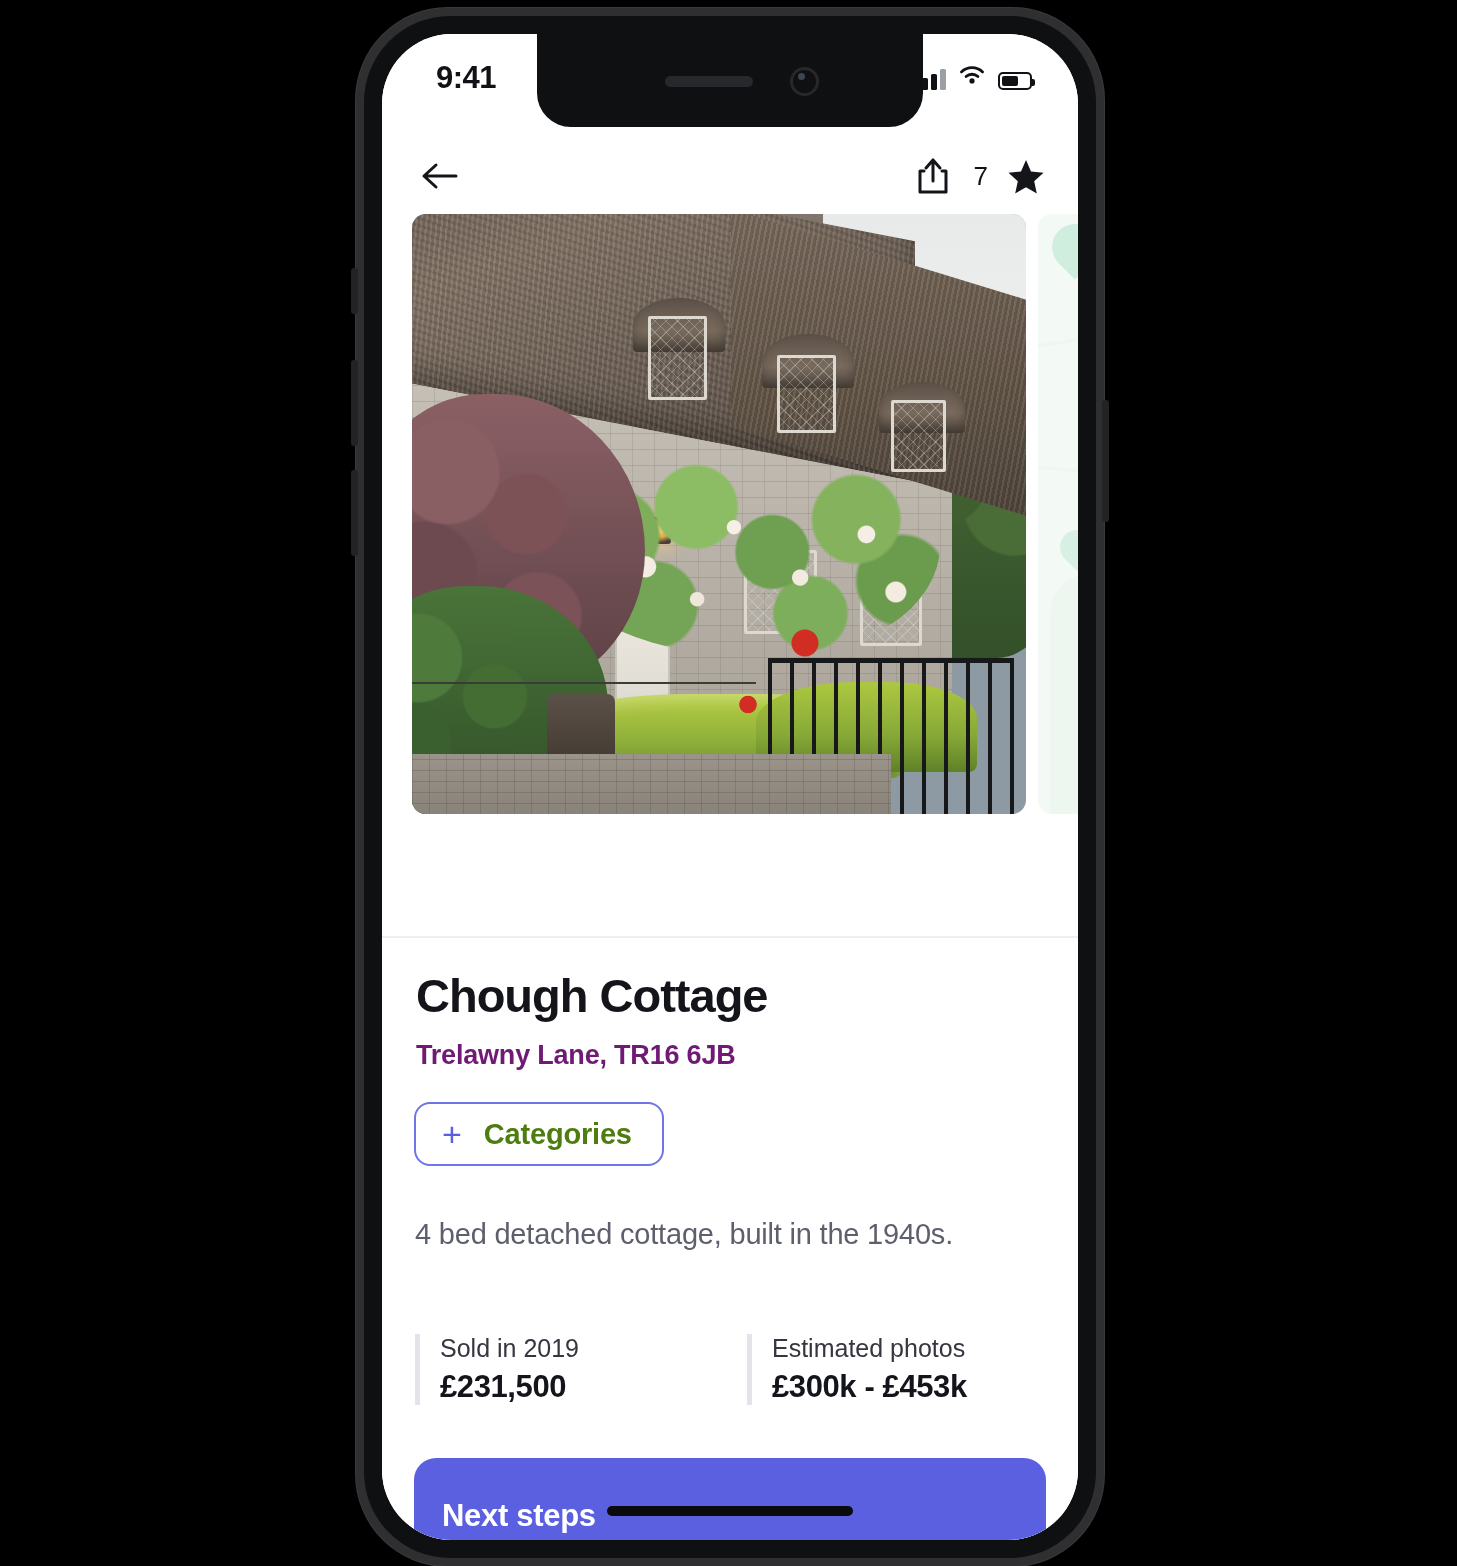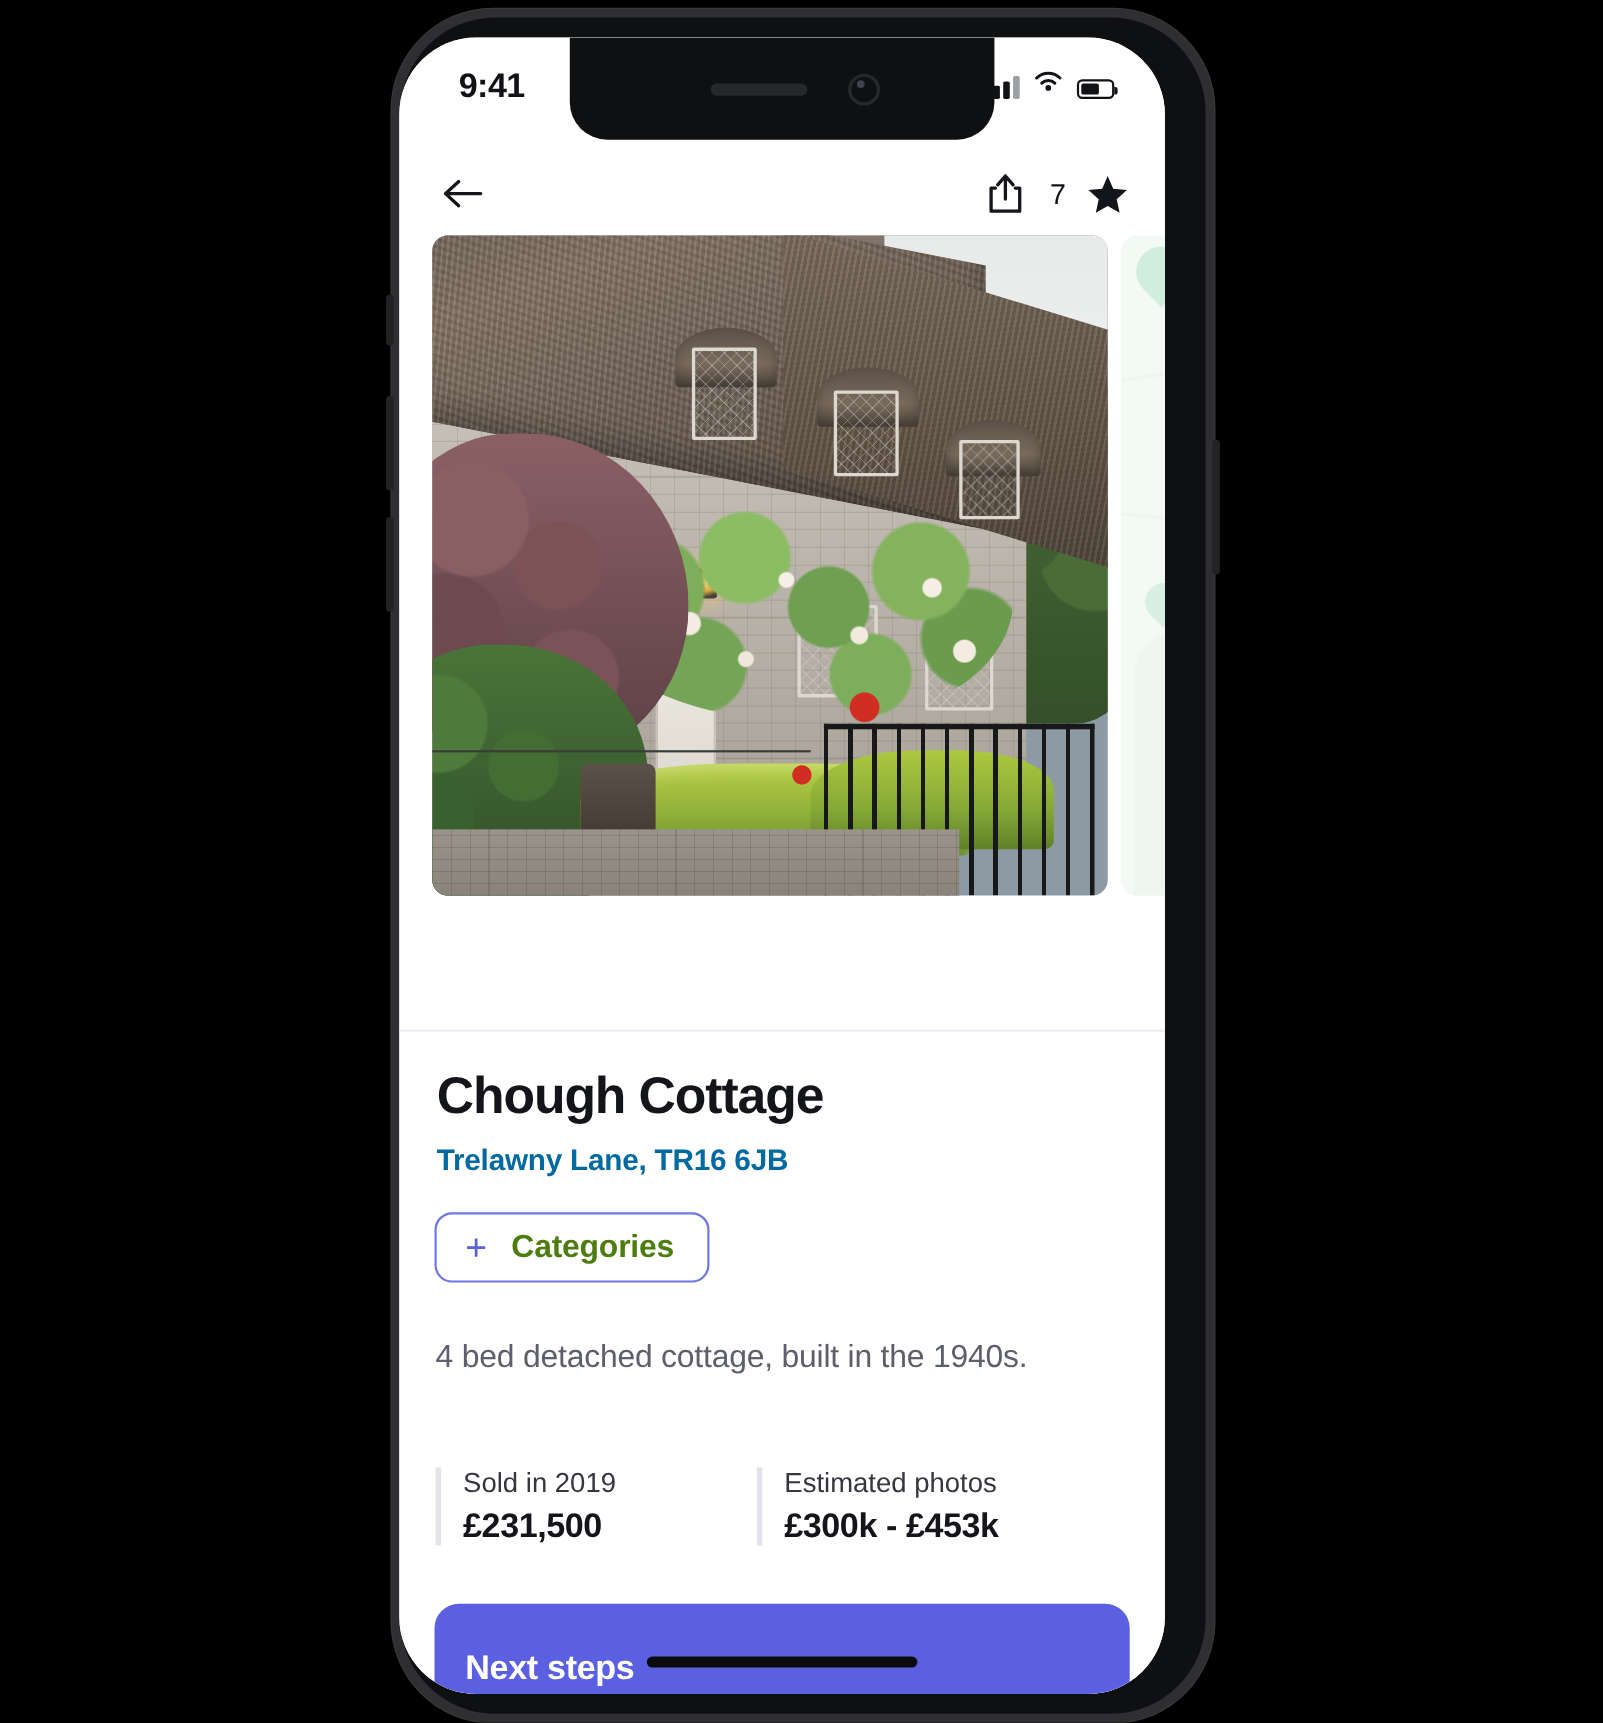--- a/index.html
+++ b/index.html
@@ -45,21 +45,21 @@
     border-radius: 3px;
   }
   .btn-silence { left: 351px; top: 268px;  width: 7px; height: 46px; }
   .btn-volup   { left: 351px; top: 360px;  width: 7px; height: 86px; }
   .btn-voldn   { left: 351px; top: 470px;  width: 7px; height: 86px; }
   .btn-power   { left: 1102px; top: 400px; width: 7px; height: 122px; }
 
   
   .screen {
     position: absolute;
-    left: 363px;
+    left: 382px;
     top: 34px;
     width: 696px;
     height: 1506px;
     background: #ffffff;
     border-radius: 70px;
     overflow: hidden;
   }
 
   
   .notch {
@@ -418,21 +418,21 @@
     position:absolute; left:34px; top: 32px;
     font-size: 47px;
     font-weight: bold;
     color: #14151a;
     letter-spacing: -1px;
   }
   .prop-addr {
     position:absolute; left:34px; top: 104px;
     font-size: 27px;
     font-weight: bold;
-    color: #0369a1;
+    color: #701a75;
     letter-spacing: -0.2px;
   }
   .categories-btn {
     position:absolute; left:32px; top: 166px;
     height: 64px;
     padding: 0 30px 0 26px;
     display:flex; align-items:center; gap: 22px;
     border: 2px solid #6f74e6;
     border-radius: 16px;
     background: #ffffff;
@@ -445,20 +445,21 @@
     position:absolute; left:33px; top: 282px;
     font-size: 29px;
     color: #5e5f6d;
     letter-spacing: -0.2px;
   }
 
   .stats {
     position:absolute; left:33px; top: 398px;
     width: 630px;
     display:flex;
+    gap:40px;
   }
   .stat { padding-left: 20px; border-left: 5px solid #e3e3ea; }
   .stat.first { width: 292px; }
   .stat-label { font-size: 25px; color:#35363f; margin-bottom: 6px;}
   .stat-value { font-size: 31px; font-weight: bold; color:#14151a; letter-spacing:-0.4px;}
 
   
   .next-card {
     position:absolute;
     left: 32px; top: 1424px;

